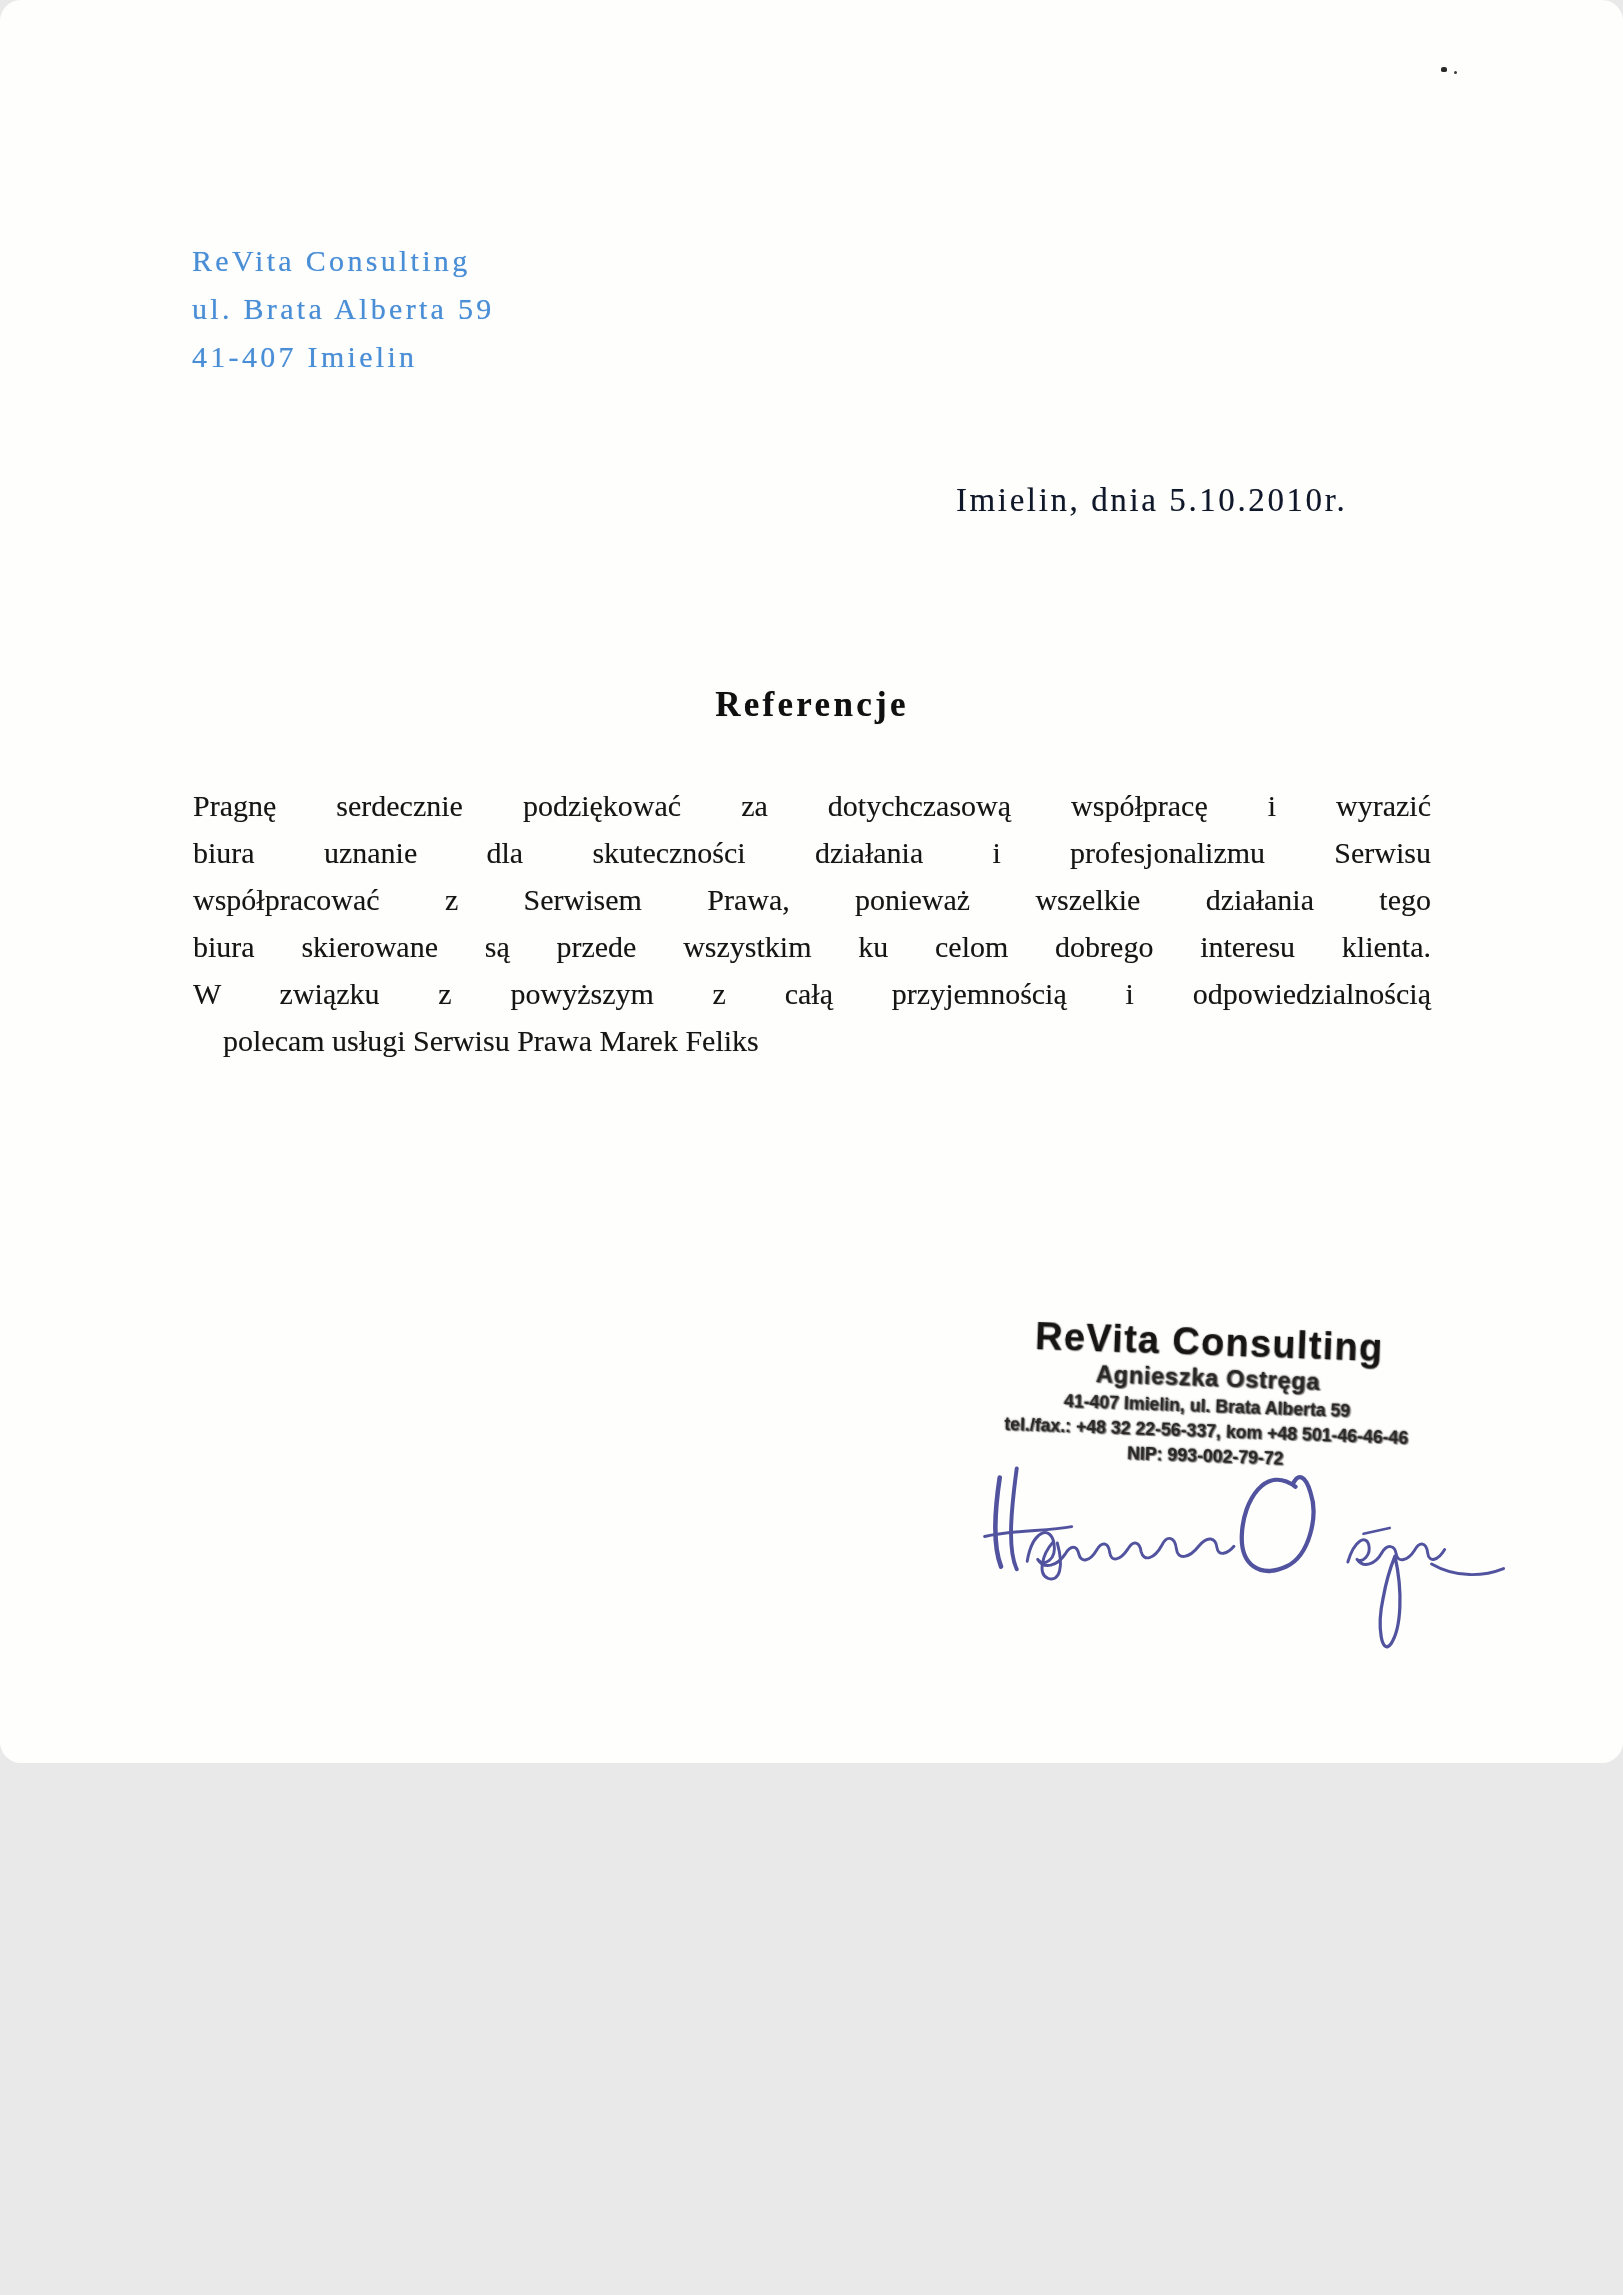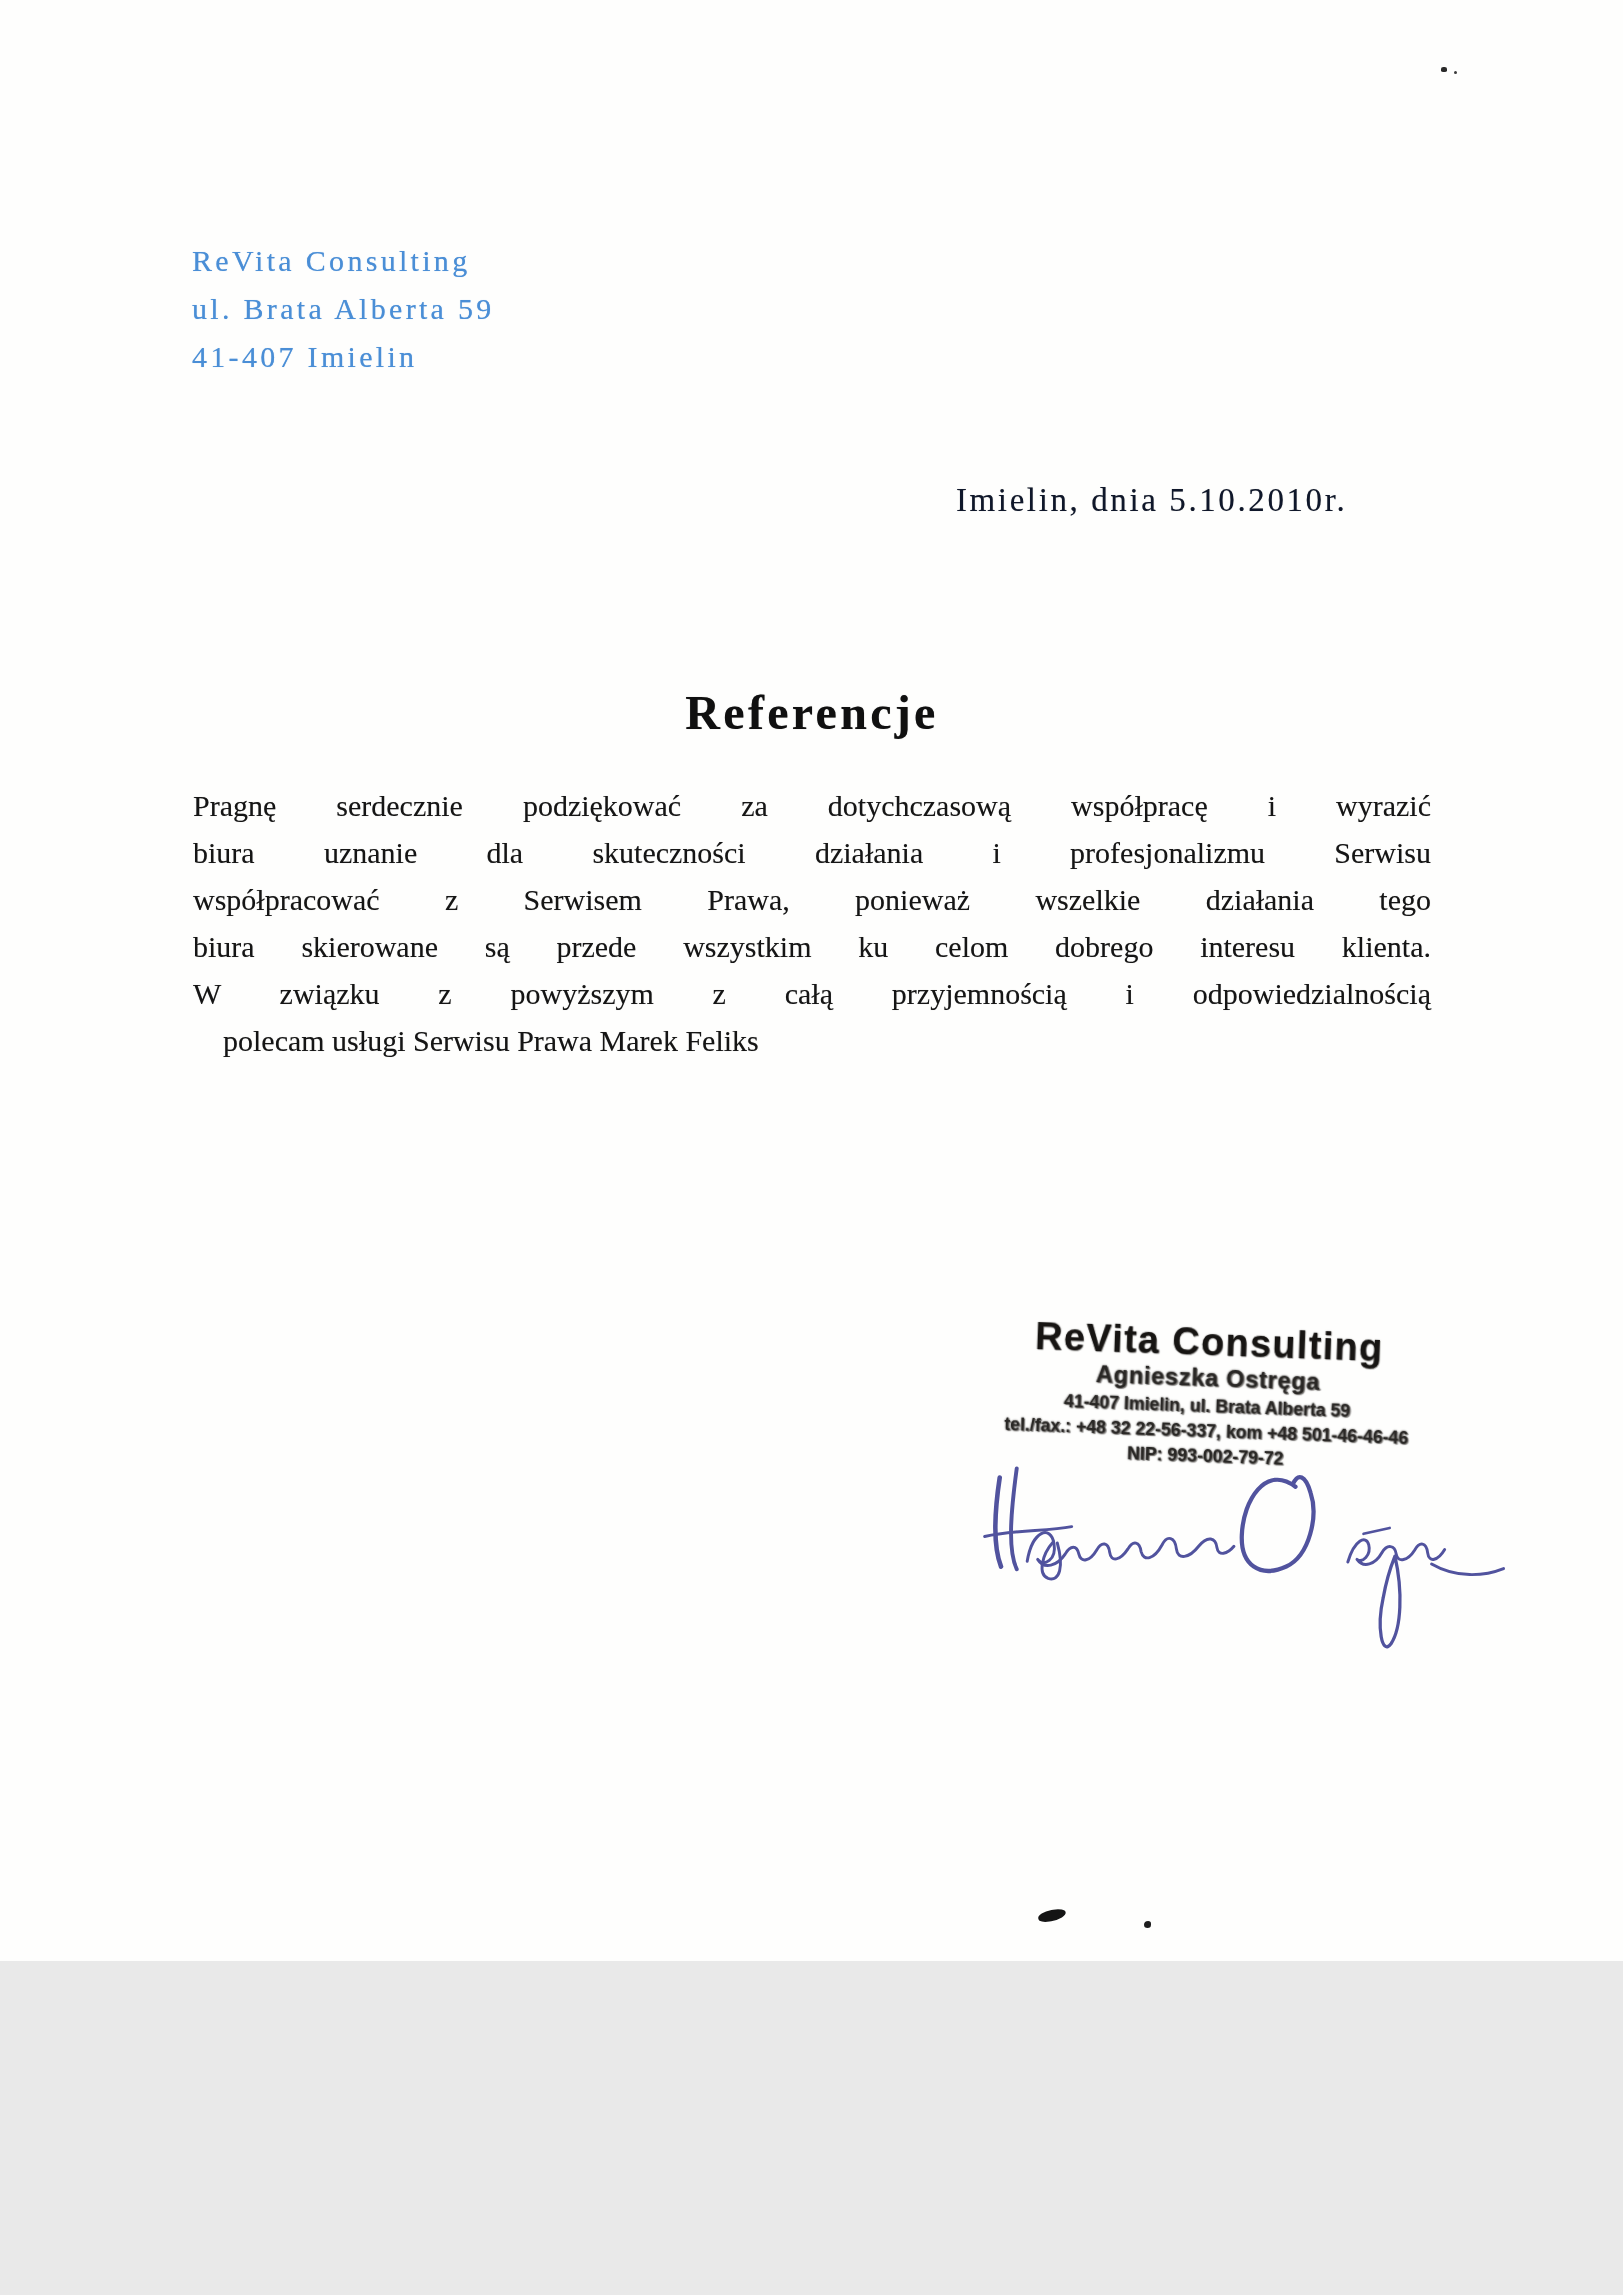--- a/index.html
+++ b/index.html
@@ -3,24 +3,25 @@
 <meta charset="utf-8">
 <style>
   html, body { margin: 0; padding: 0; }
   body {
     width: 1623px; height: 2295px;
     background: #e9e9e9;
     font-family: "Liberation Serif", serif;
   }
   .page {
     position: relative;
-    width: 1623px; height: 1961px;
+    width: 1623px; height: 1763px;
     background: #fefefd;
     overflow: hidden;
     color: #161616;
+    border-radius: 21px;
   }
 
   
   .sender {
     position: absolute; left: 192px; top: 237px;
     font-size: 30px; line-height: 48px;
     letter-spacing: 3.3px;
     color: #4a8ed6;
     text-shadow: 0 0 0.7px rgba(74,142,214,.65);
   }
@@ -31,21 +32,21 @@
     font-size: 33px; letter-spacing: 2.6px;
     color: #0f172a;
     text-shadow: 0 0 0.7px rgba(0,0,0,.4);
   }
 
   
   .title {
     position: absolute; left: 193px; top: 685px; width: 1238px;
     margin: 0;
     text-align: center;
-    font-size: 48px; font-weight: 700; letter-spacing: 3.3px;
+    font-size: 35px; font-weight: 700; letter-spacing: 3.3px;
     color: #101010;
     text-shadow: 0 0 0.7px rgba(0,0,0,.5);
   }
 
   
   .letter-body {
     position: absolute; left: 193px; top: 782px; width: 1238px;
     font-size: 30px; line-height: 47px;
     color: #151515;
     text-shadow: 0 0 0.7px rgba(0,0,0,.35);

